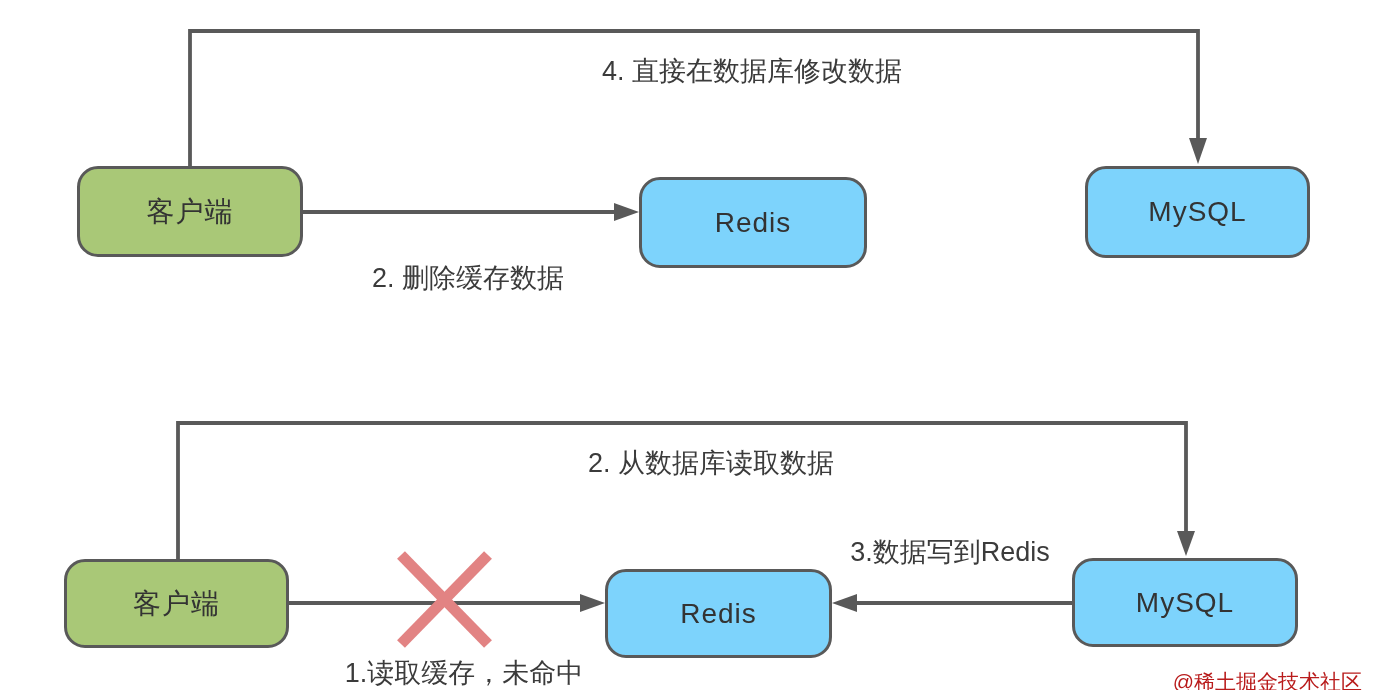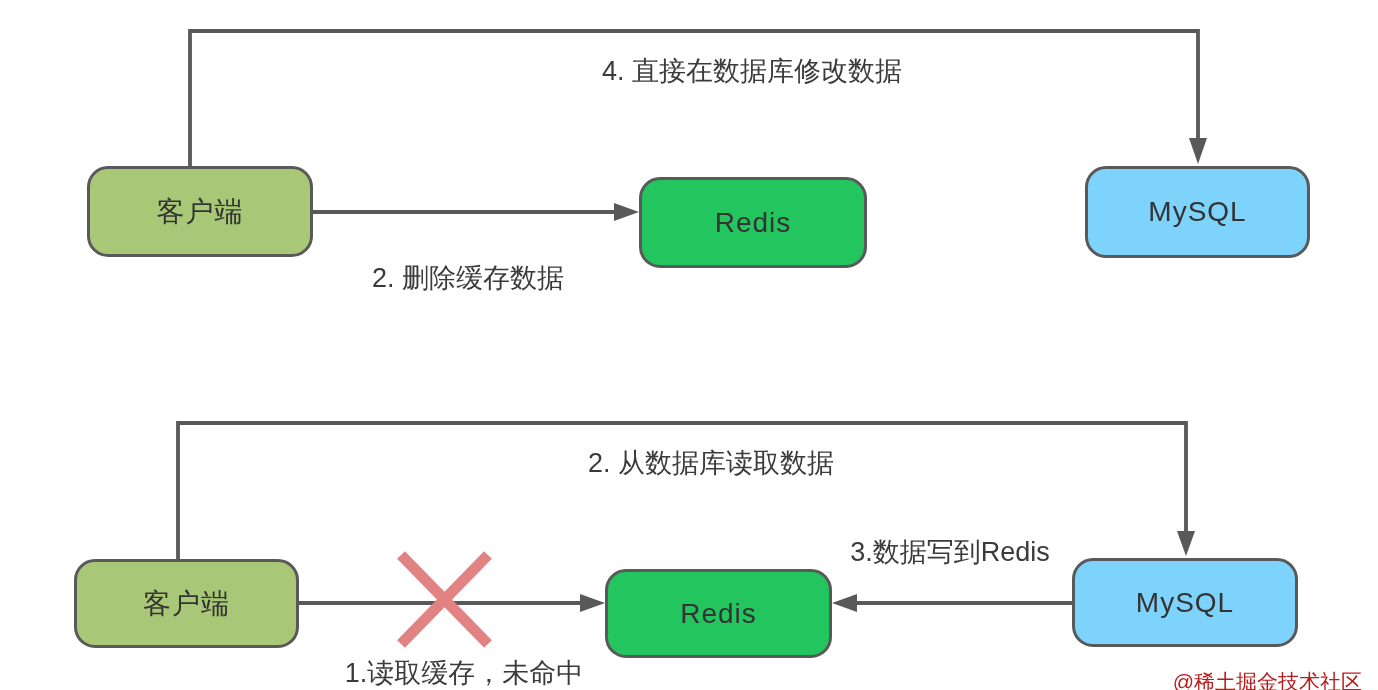--- a/index.html
+++ b/index.html
@@ -8,22 +8,22 @@
     position:relative; width:1378px; height:690px;
     background:#ffffff; overflow:hidden;
   }
   #wires { position:absolute; left:0; top:0; width:1378px; height:690px; }
   .node {
     position:absolute; box-sizing:border-box;
     border:3.5px solid #595959; border-radius:21px;
     display:flex; align-items:center; justify-content:center;
     font-size:28px; color:#333333; letter-spacing:1px;
   }
-  .node.client { background:#a9c877;margin-left:10px; }
-  .node.redis  { background:#22c55e; }
+  .node.client { background:#a9c877; }
+  .node.redis  { background:#7dd3fc; }
   .node.mysql  { background:#7dd3fc; }
   #client-top  { left:77px;  top:166px; width:226px; height:91px; }
   #redis-top   { left:639px; top:177px; width:228px; height:91px; }
   #mysql-top   { left:1085px;top:166px; width:225px; height:92px; }
   #client-bot  { left:64px;  top:559px; width:225px; height:89px; }
   #redis-bot   { left:605px; top:569px; width:227px; height:89px; }
   #mysql-bot   { left:1072px;top:558px; width:226px; height:89px; }
   .anno {
     position:absolute; transform:translateX(-50%);
     font-size:27px; color:#3b3b3b; white-space:nowrap;

